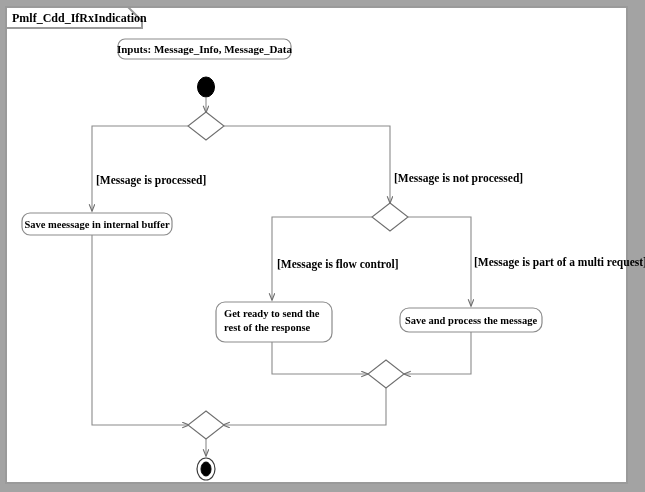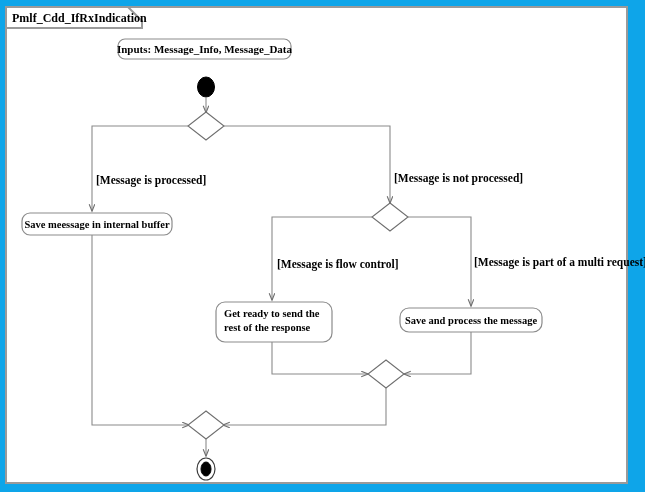--- a/index.html
+++ b/index.html
@@ -10,21 +10,21 @@
   body {
     width: 645px;
     height: 492px;
     font-family: "Liberation Serif", "DejaVu Serif", serif;
     overflow: hidden;
   }
   #diagram-root {
     position: relative;
     width: 645px;
     height: 492px;
-    background: #0ea5e9;
+    background: #a3a3a3;
   }
   svg#activity-svg {
     position: absolute;
     top: 0;
     left: 0;
     width: 645px;
     height: 492px;
     display: block;
   }
   .frame-rect {

